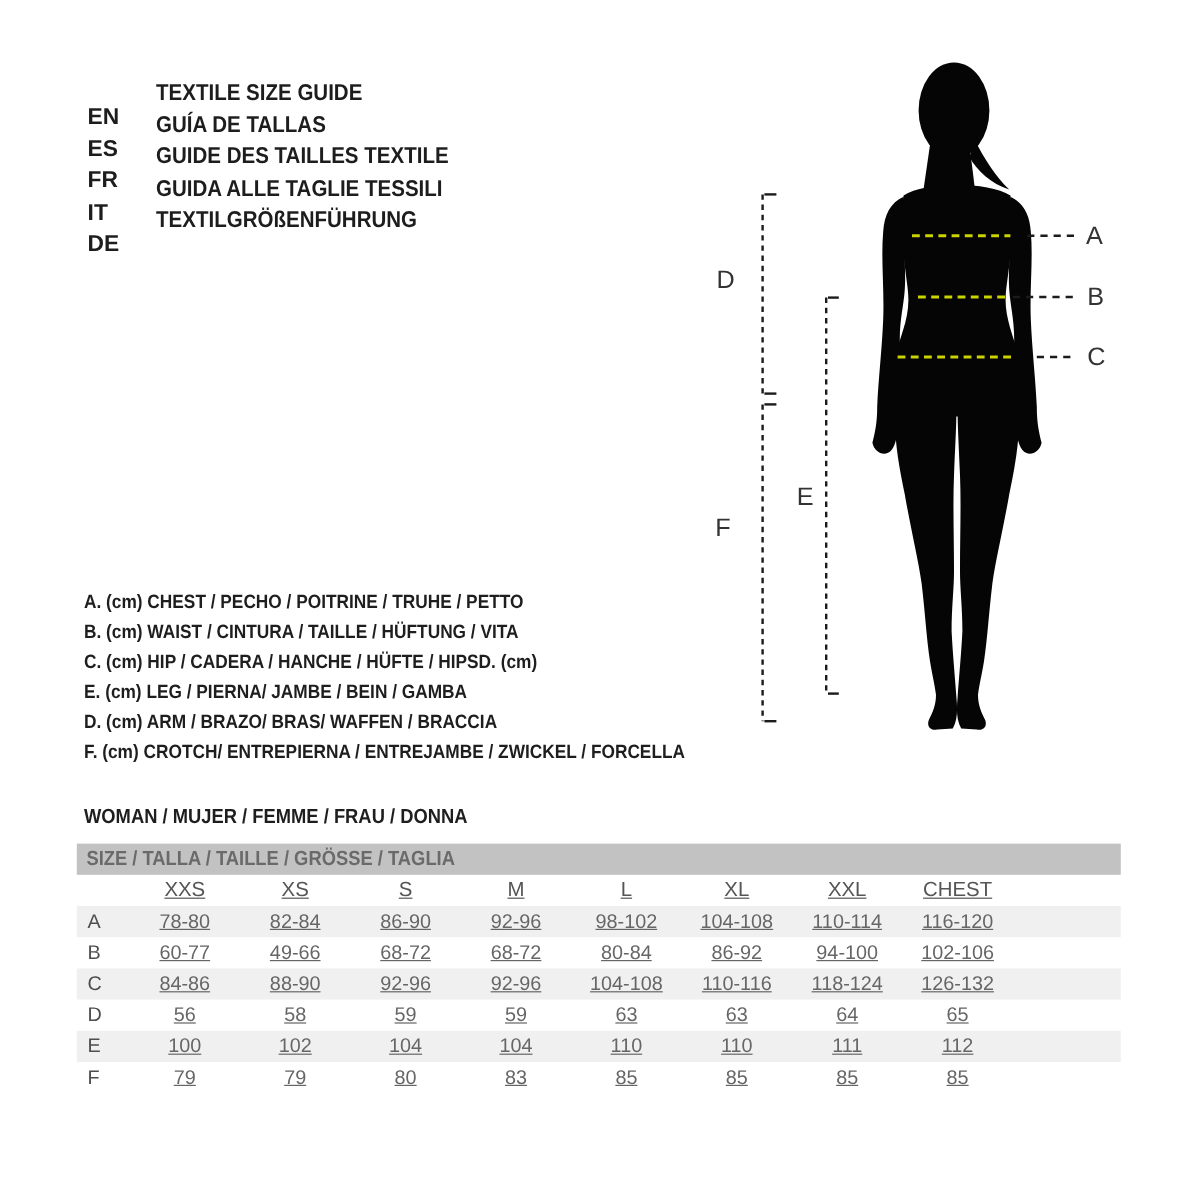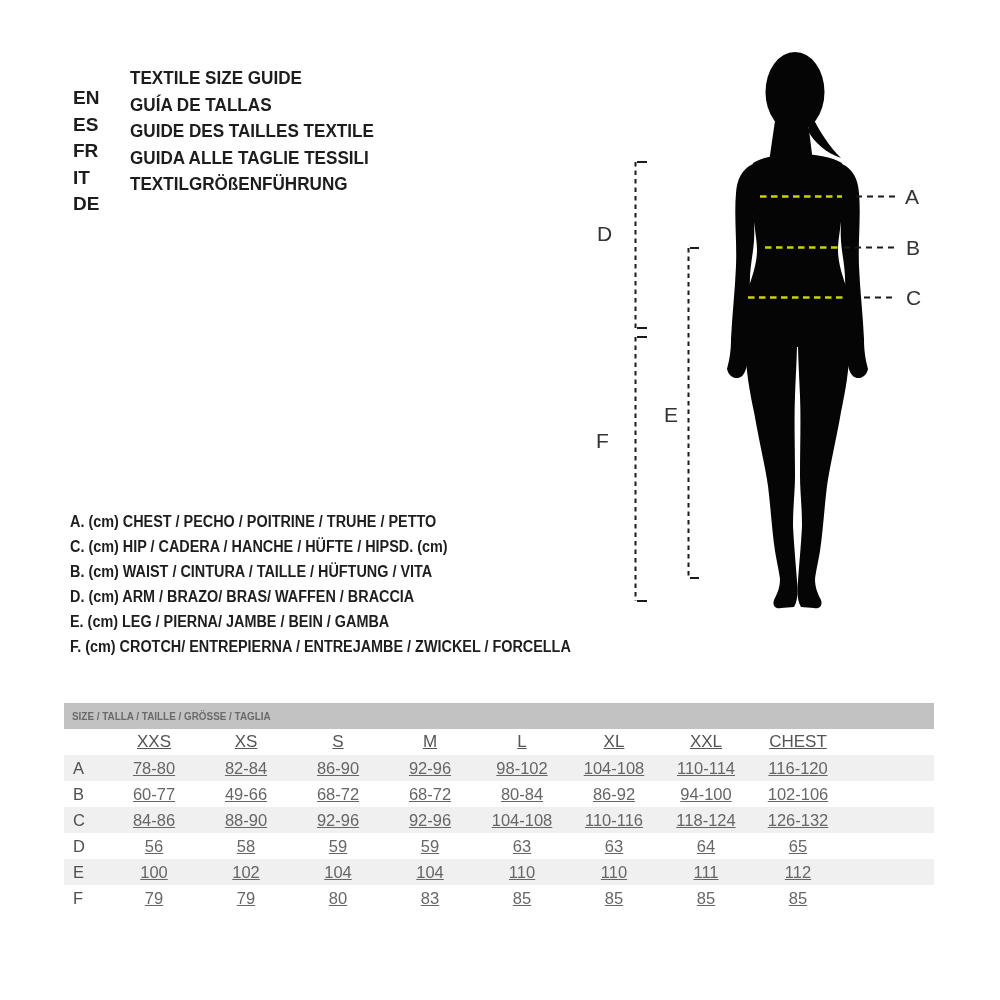--- a/index.html
+++ b/index.html
@@ -15,29 +15,29 @@
   .lang-row { display:flex; height:26.5px; align-items:center; font-size:19px; font-weight:bold; color:#1d1d1d; }
   .lang-code { width:57px;margin-top:40px; }
 
   
   .fig-svg { position:absolute; left:0; top:0; width:1000px; height:1000px; pointer-events:none; }
 
   
   .mlabel { position:absolute; font-size:21px; color:#333; font-weight:400; }
 
   
-  .legend { position:absolute; left:70px; top:509px; }
+  .legend { position:absolute; left:70px; top:490px; }
   .legend-line { height:25px; display:flex; align-items:center; font-size:16px; font-weight:bold; color:#1e1e1e; }
 
   
   .gender { position:absolute; left:70px; top:671px; font-size:17px; font-weight:bold; color:#1e1e1e; }
 
   
   .sizetable { position:absolute; left:64px; top:703px; width:870px; }
-  .thead-bar { height:26px; line-height:26px; background:#c2c2c2; color:#6a6a6a; font-size:11px; padding-left:8px; font-weight:bold; }
+  .thead-bar { height:26px; line-height:26px; background:#c2c2c2; color:#6a6a6a; font-size:17px; padding-left:8px; font-weight:bold; }
   .trow { display:grid; grid-template-columns:44px repeat(8,92px) auto; height:26px; align-items:center; font-size:16.5px; color:#666; }
   .trow.cols { color:#555; font-size:17px; }
   .trow.stripe { background:#f0f0f0; }
   .trow .rl { padding-left:9px; text-align:left; color:#4e4e4e; }
   .trow .cell { text-align:center;text-decoration:underline; }
 </style>
 </head>
 <body>
 
 <div class="page">
@@ -173,36 +173,37 @@
   <span class="mlabel" style="left:906px; top:286px;">C</span>
   <span class="mlabel" style="left:597px; top:222px;">D</span>
   <span class="mlabel" style="left:664px; top:403px;">E</span>
   <span class="mlabel" style="left:596px; top:429px;">F</span>
 
   <div class="legend">
     <div class="legend-line">
         <span class="cond">A. (cm) CHEST / PECHO / POITRINE / TRUHE / PETTO</span>
       </div>
     <div class="legend-line">
+        <span class="cond">B. (cm) WAIST / CINTURA / TAILLE / HÜFTUNG / VITA</span>
+      </div>
+    <div class="legend-line">
         <span class="cond">C. (cm) HIP / CADERA / HANCHE / HÜFTE / HIPSD. (cm)</span>
       </div>
     <div class="legend-line">
-        <span class="cond">B. (cm) WAIST / CINTURA / TAILLE / HÜFTUNG / VITA</span>
+        <span class="cond">E. (cm) LEG / PIERNA/ JAMBE / BEIN / GAMBA</span>
       </div>
     <div class="legend-line">
         <span class="cond">D. (cm) ARM / BRAZO/ BRAS/ WAFFEN / BRACCIA</span>
       </div>
     <div class="legend-line">
-        <span class="cond">E. (cm) LEG / PIERNA/ JAMBE / BEIN / GAMBA</span>
-      </div>
-    <div class="legend-line">
         <span class="cond">F. (cm) CROTCH/ ENTREPIERNA / ENTREJAMBE / ZWICKEL / FORCELLA</span>
       </div>
   </div>
 
+  <div class="gender"><span class="cond">WOMAN / MUJER / FEMME / FRAU / DONNA</span></div>
 
   <div class="sizetable">
     <div class="thead-bar"><span class="cond">SIZE / TALLA / TAILLE / GRÖSSE / TAGLIA</span></div>
 
     <div class="trow cols">
       <span class="rl"></span>
       <span class="cell">XXS</span>
       <span class="cell">XS</span>
       <span class="cell">S</span>
       <span class="cell">M</span>

